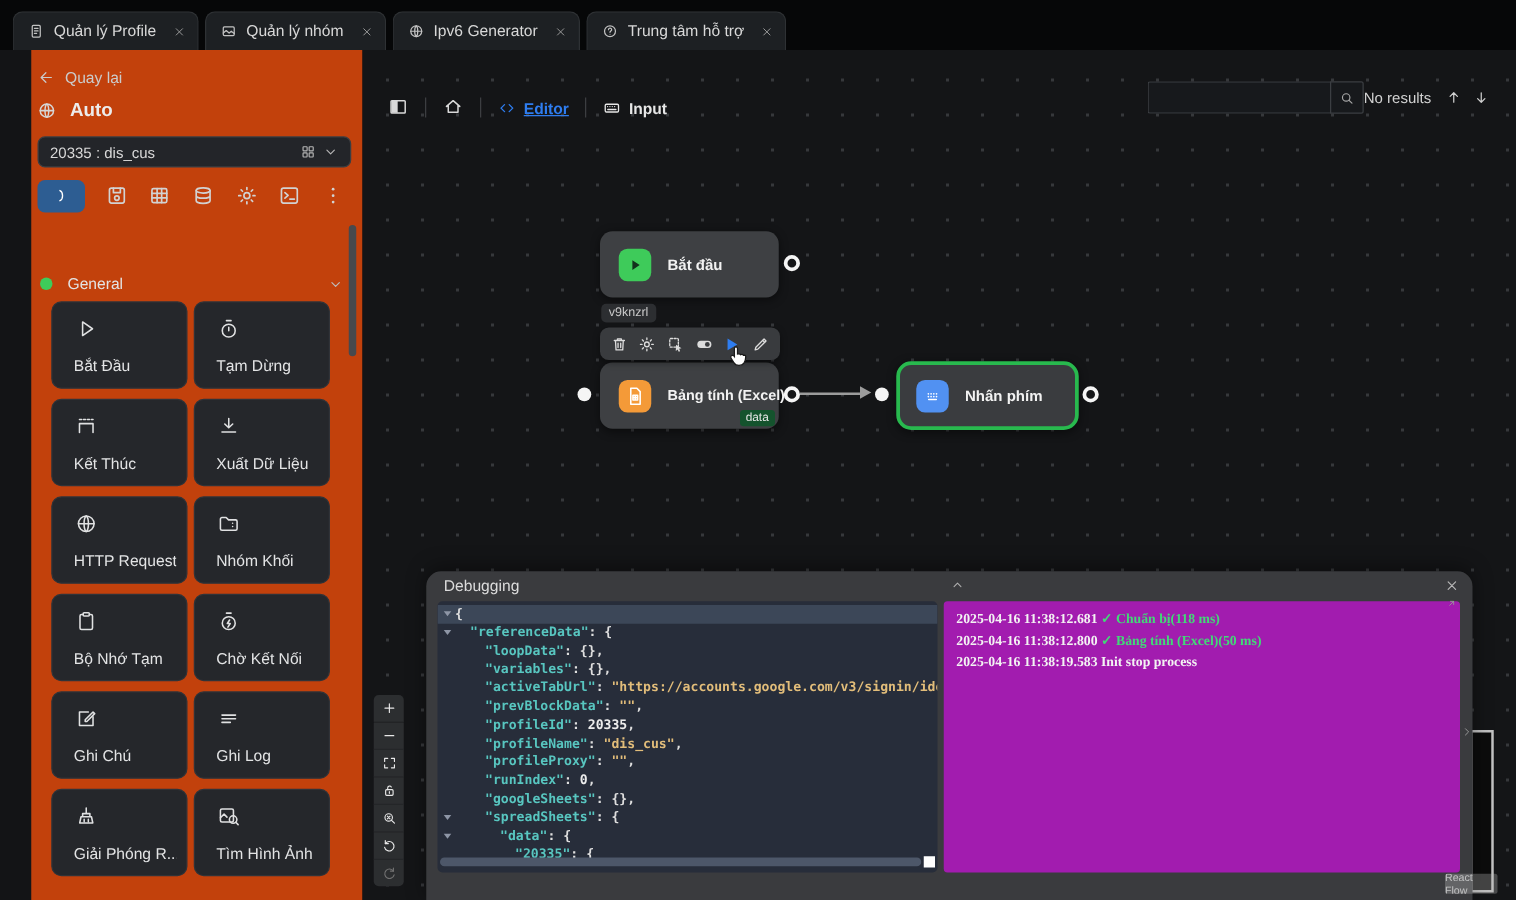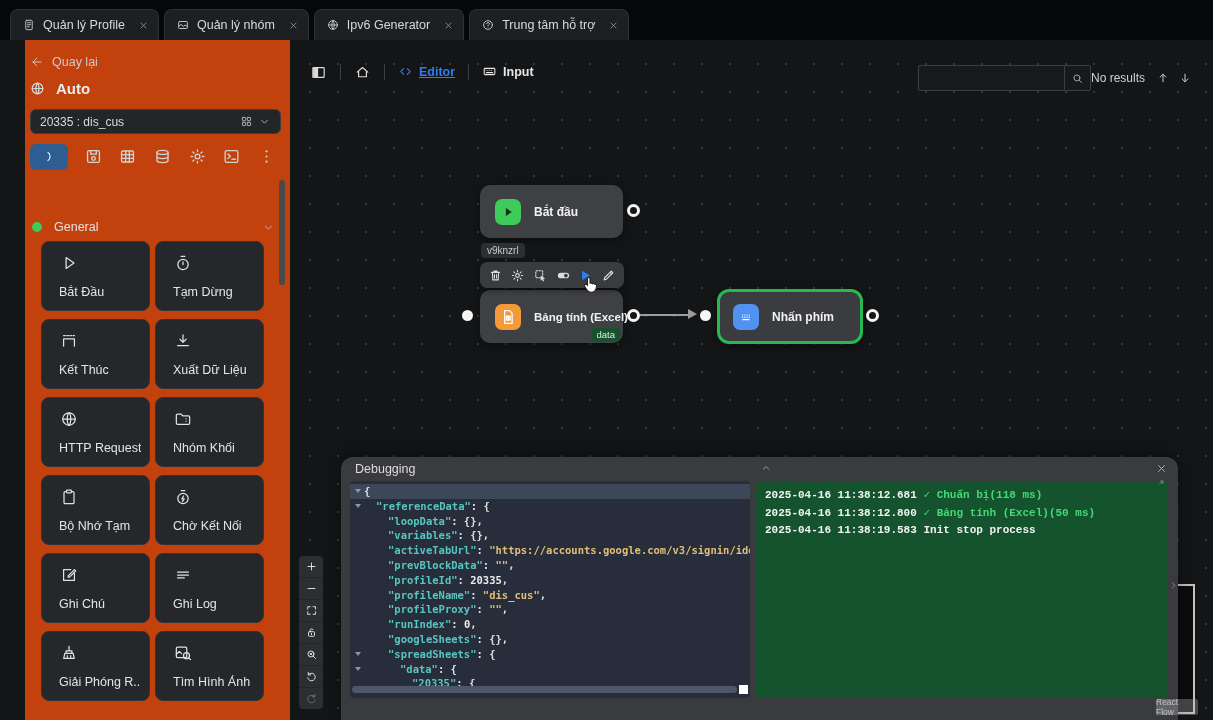--- a/index.html
+++ b/index.html
@@ -53,21 +53,21 @@
   .card{height:70px;box-sizing:border-box;background:#25272b;border:1px solid #303338;border-radius:8px;
         padding:11px 8px 0 17px;overflow:hidden}
   .card .ic{width:20px;height:20px;color:#e0e1e2;stroke-width:1.5}
   .clabel{display:block;margin-top:8px;font-size:12.5px;color:#e3e4e5;white-space:nowrap;overflow:hidden}
   .side-scroll{position:absolute;left:279px;top:140px;width:6px;height:105px;border-radius:3px;background:#47494d}
 
   
   .canvas{position:absolute;left:290px;top:40px;right:0;bottom:0;background:#141517;
           background-image:radial-gradient(circle,#36383b 1.2px,transparent 1.3px);
           background-size:28px 28px;background-position:6px 10px;overflow:hidden}
-  .cv-toolbar{position:absolute;left:20px;top:24px;height:30px;display:flex;align-items:flex-start;gap:13px;color:#d9d9d9;z-index:3}
+  .cv-toolbar{position:absolute;left:20px;top:24px;height:30px;display:flex;align-items:flex-end;gap:13px;color:#d9d9d9;z-index:3}
   .cv-toolbar .ic{width:17px;height:17px}
   .vdiv{width:1px;height:16px;background:#3c3e41}
   .tabbtn{display:flex;align-items:center;gap:6px;font-size:12.5px;font-weight:700;color:#e6e6e6}
   .tabbtn .ic{width:15px;height:15px}
   .tabbtn.active{color:var(--accent)}
   .tabbtn.active .tblabel{text-decoration:underline}
   .findbar{position:absolute;left:628px;top:25px;display:flex;align-items:center;z-index:3;color:#cfcfcf}
   .find-input{width:146px;height:26px;box-sizing:border-box;background:#17191c;border:1px solid #3b3e42;border-right:none;
               border-radius:2px 0 0 2px;outline:none;color:#ddd;padding:0 8px;font-family:inherit;font-size:12px}
   .find-btn{width:27px;height:26px;box-sizing:border-box;background:#17191c;border:1px solid #3b3e42;border-radius:0 2px 2px 0;
@@ -124,22 +124,22 @@
         font-family:"DejaVu Sans Mono",monospace;font-size:10.5px;font-weight:700;line-height:14.8px;
         padding-top:3px;box-sizing:border-box}
   .jline{position:relative;white-space:pre;height:14.8px;overflow:hidden}
   .jline.hl{background:#3c4758}
   .caret{position:absolute;left:5px;top:5px;width:0;height:0;border-left:3.5px solid transparent;
          border-right:3.5px solid transparent;border-top:4.5px solid #8e96a6}
   .tk-k{color:var(--jkey)} .tk-s{color:var(--jstr)} .tk-n{color:#ececec} .tk-p{color:#dfdfdf}
   .json-scroll{position:absolute;left:11px;top:228px;width:396px;height:9px;display:flex;align-items:center;z-index:2}
   .json-scroll .bar{flex:1;height:7px;background:#4d5769;border-radius:4px}
   .json-scroll .corner{width:9px;height:9px;background:#fff;margin-left:2px}
-  .log{position:absolute;left:414px;top:24px;width:413px;height:217px;background:#14532d;border-radius:3px;
-       padding:6px 10px;box-sizing:border-box;font-family:Liberation Mono, monospace;font-size:11px;font-weight:700;
+  .log{position:absolute;left:414px;top:24px;width:413px;height:217px;background:#a21caf;border-radius:3px;
+       padding:6px 10px;box-sizing:border-box;font-family:Liberation Serif, serif;font-size:11px;font-weight:700;
        line-height:17.5px;color:#f3f3f3;overflow:hidden;white-space:nowrap}
   .lok{color:var(--loggreen)}
 
   .minimap{position:absolute;left:886px;top:544px;width:19px;height:130px;box-sizing:border-box;
            border:2px solid rgba(214,214,214,.9);background:#0c0c0c;z-index:4}
   .rf-chevron{position:absolute;left:878px;top:540px;width:11px;height:11px;color:#9a9a9a;z-index:6}
   .attribution{position:absolute;left:866px;top:659px;width:42px;height:16px;background:rgba(186,186,186,.32);
                border-radius:2px;display:flex;align-items:center;justify-content:center;font-size:8.5px;
                color:rgba(255,255,255,.6);z-index:7;overflow:hidden}
   .cursor{position:absolute;left:289px;top:233px;width:22px;height:24px;z-index:9}

